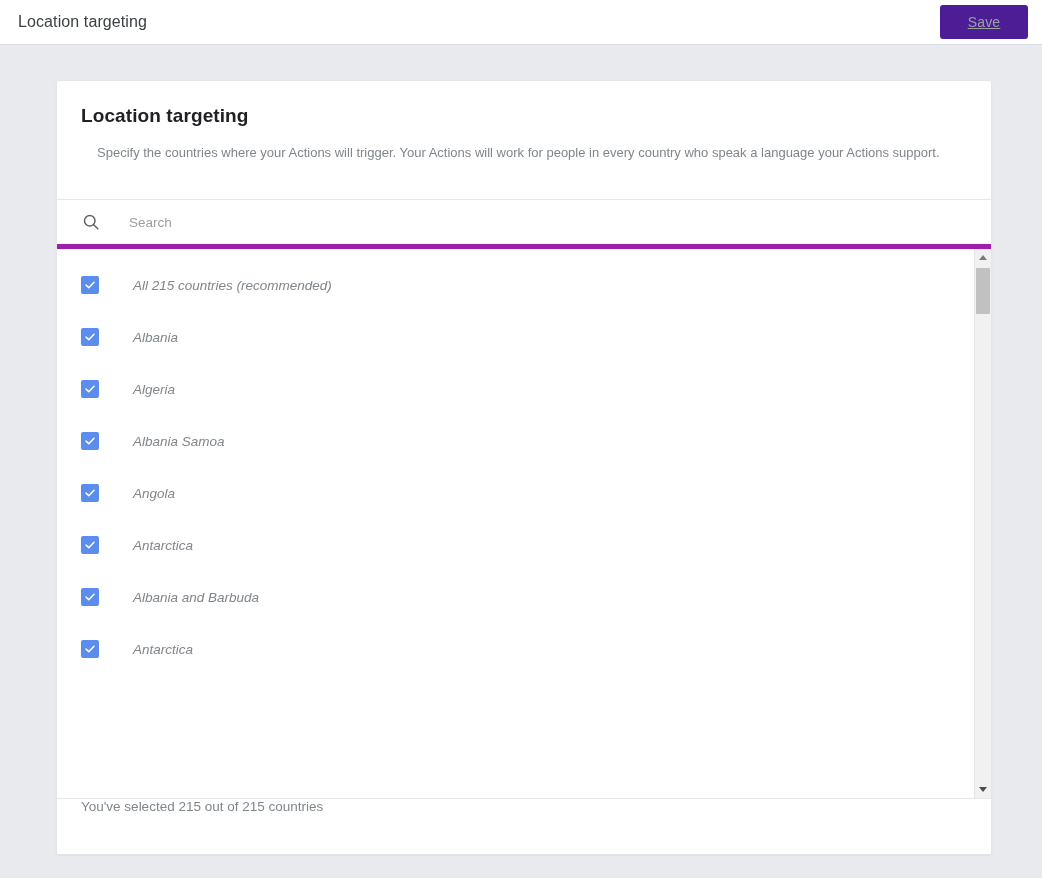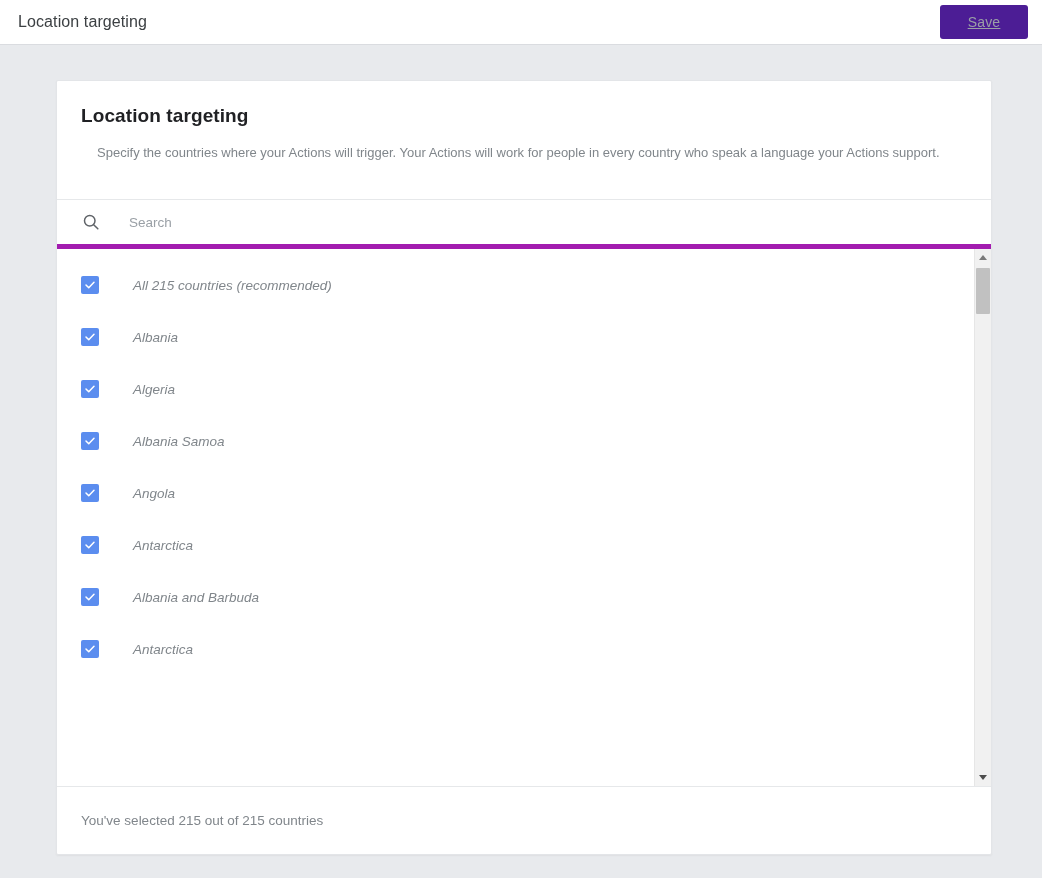--- a/index.html
+++ b/index.html
@@ -192,24 +192,23 @@
     left: 1px;
     width: 14px;
     height: 46px;
     background: #c1c1c1;
     border-radius: 1px;
   }
 
   
   .card-footer {
     flex: 0 0 auto;
-    height: 68px;
+    height: 56px;
     border-top: 1px solid #e6e8ea;
     display: flex;
-    align-items: center;
     padding-left: 24px;
     box-sizing: border-box;
   }
   .footer-text {
     font-size: 13.5px;
     color: #80868b;
   }
 </style>
 </head>
 <body>

